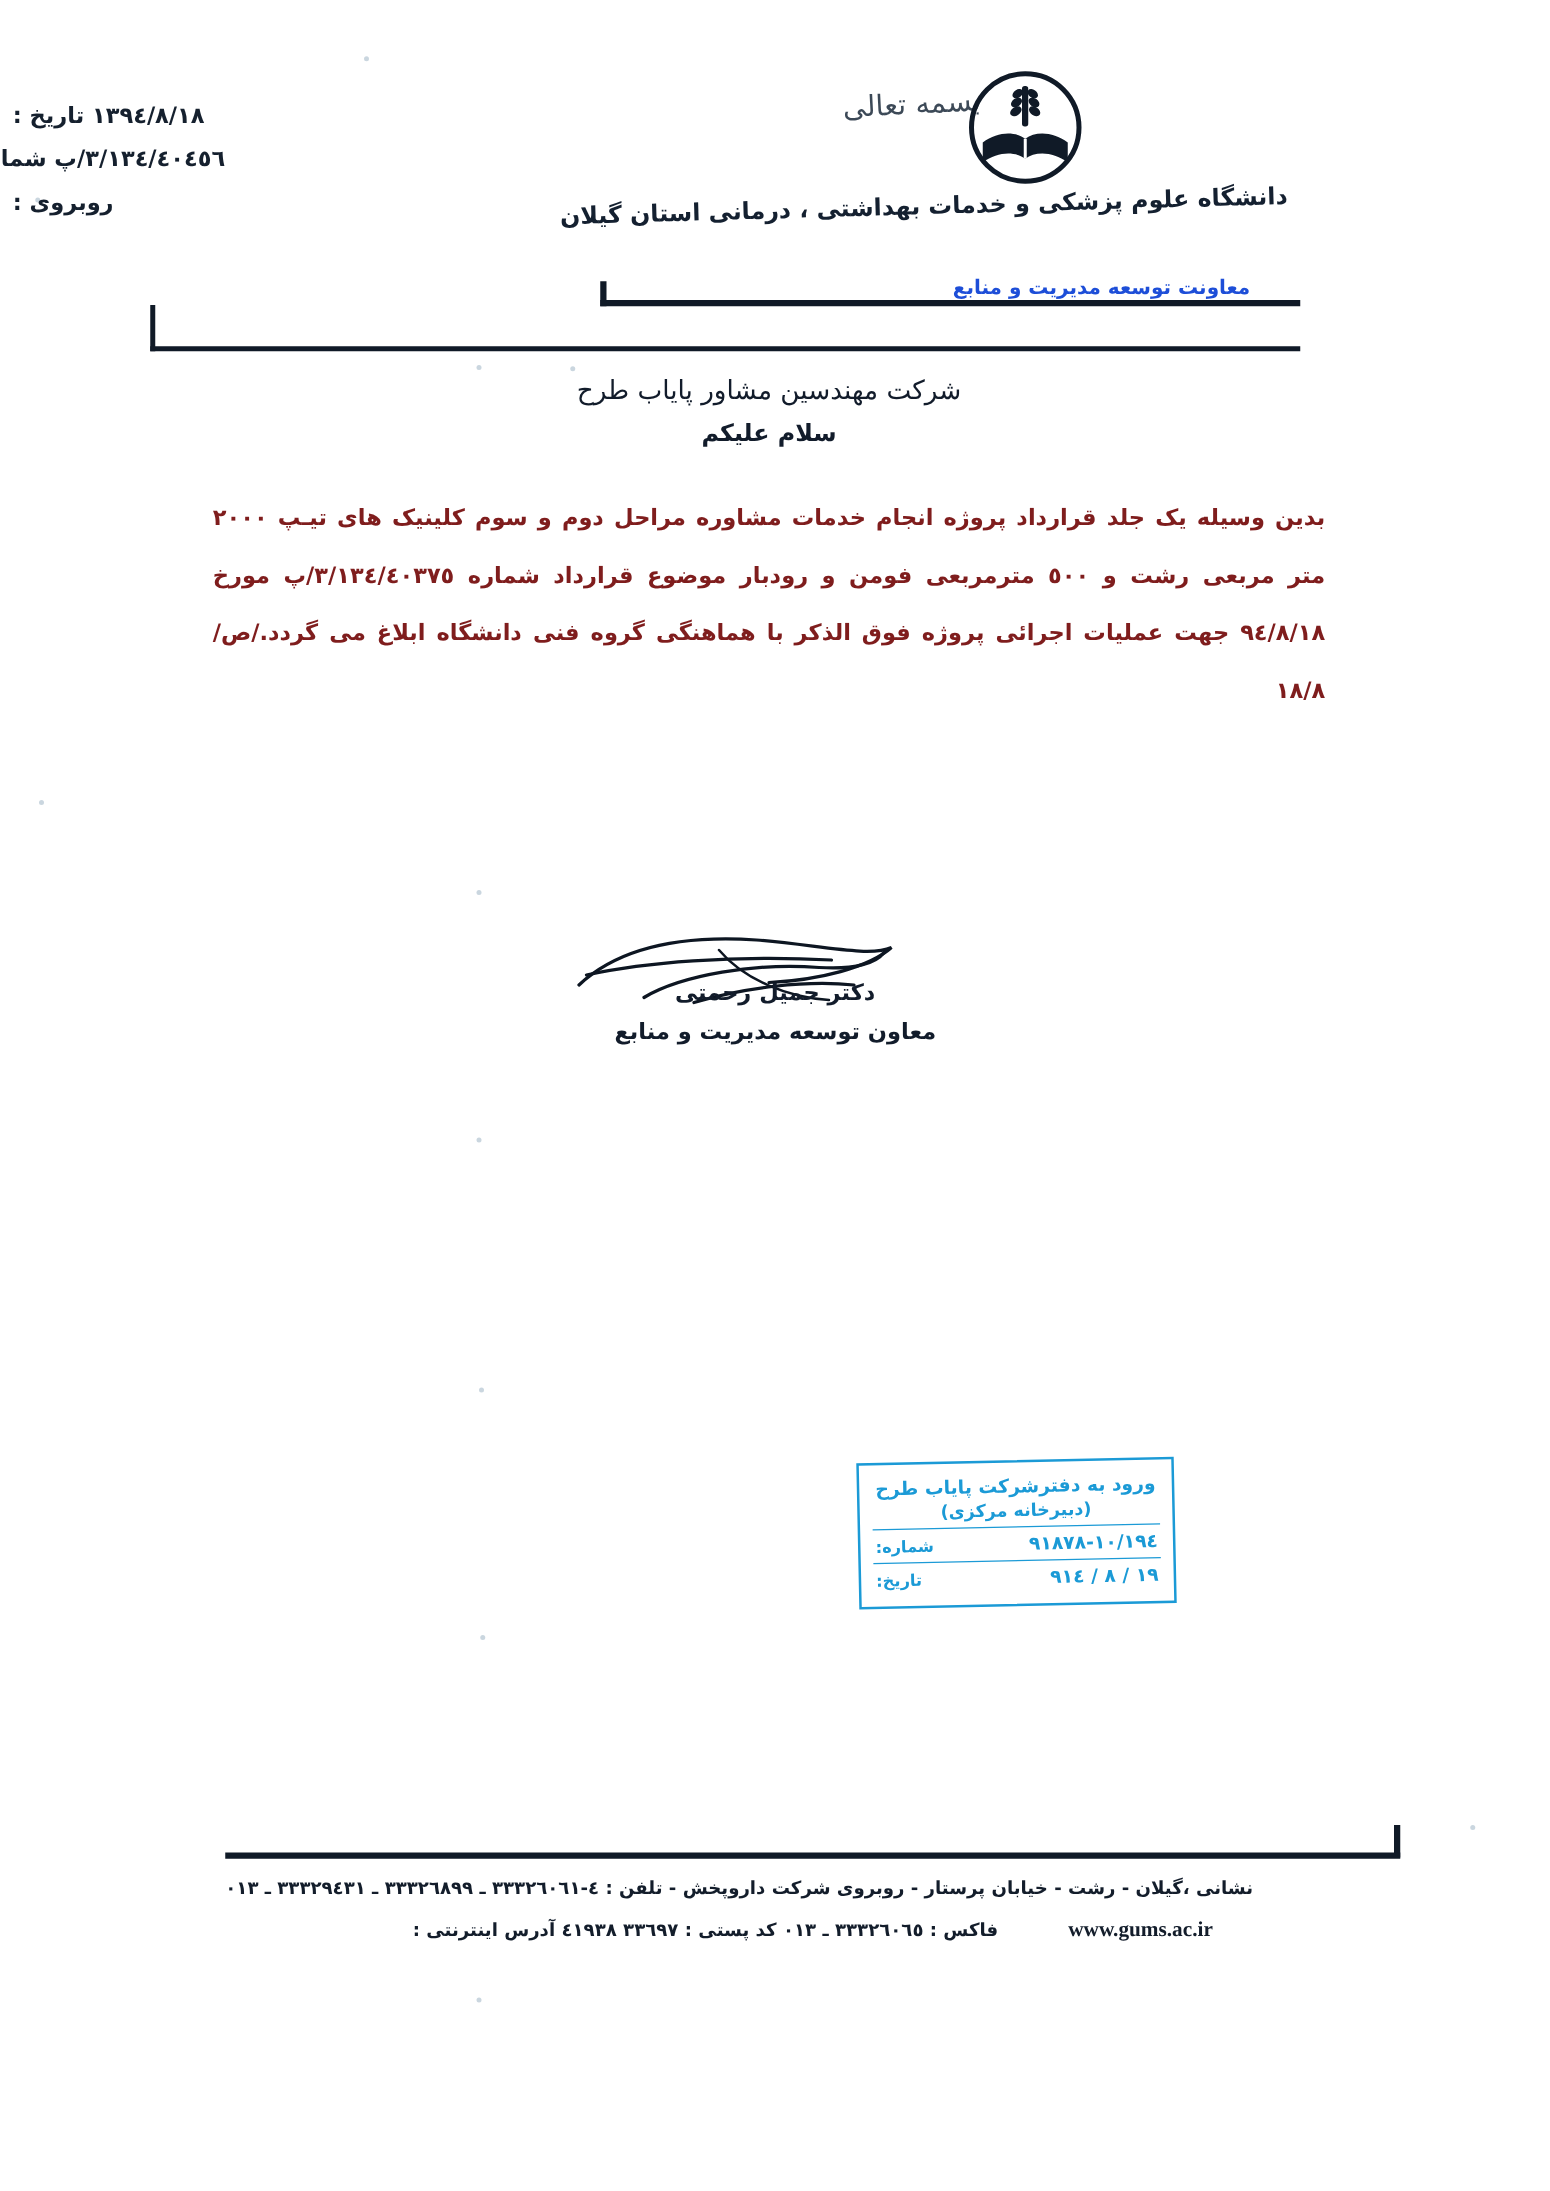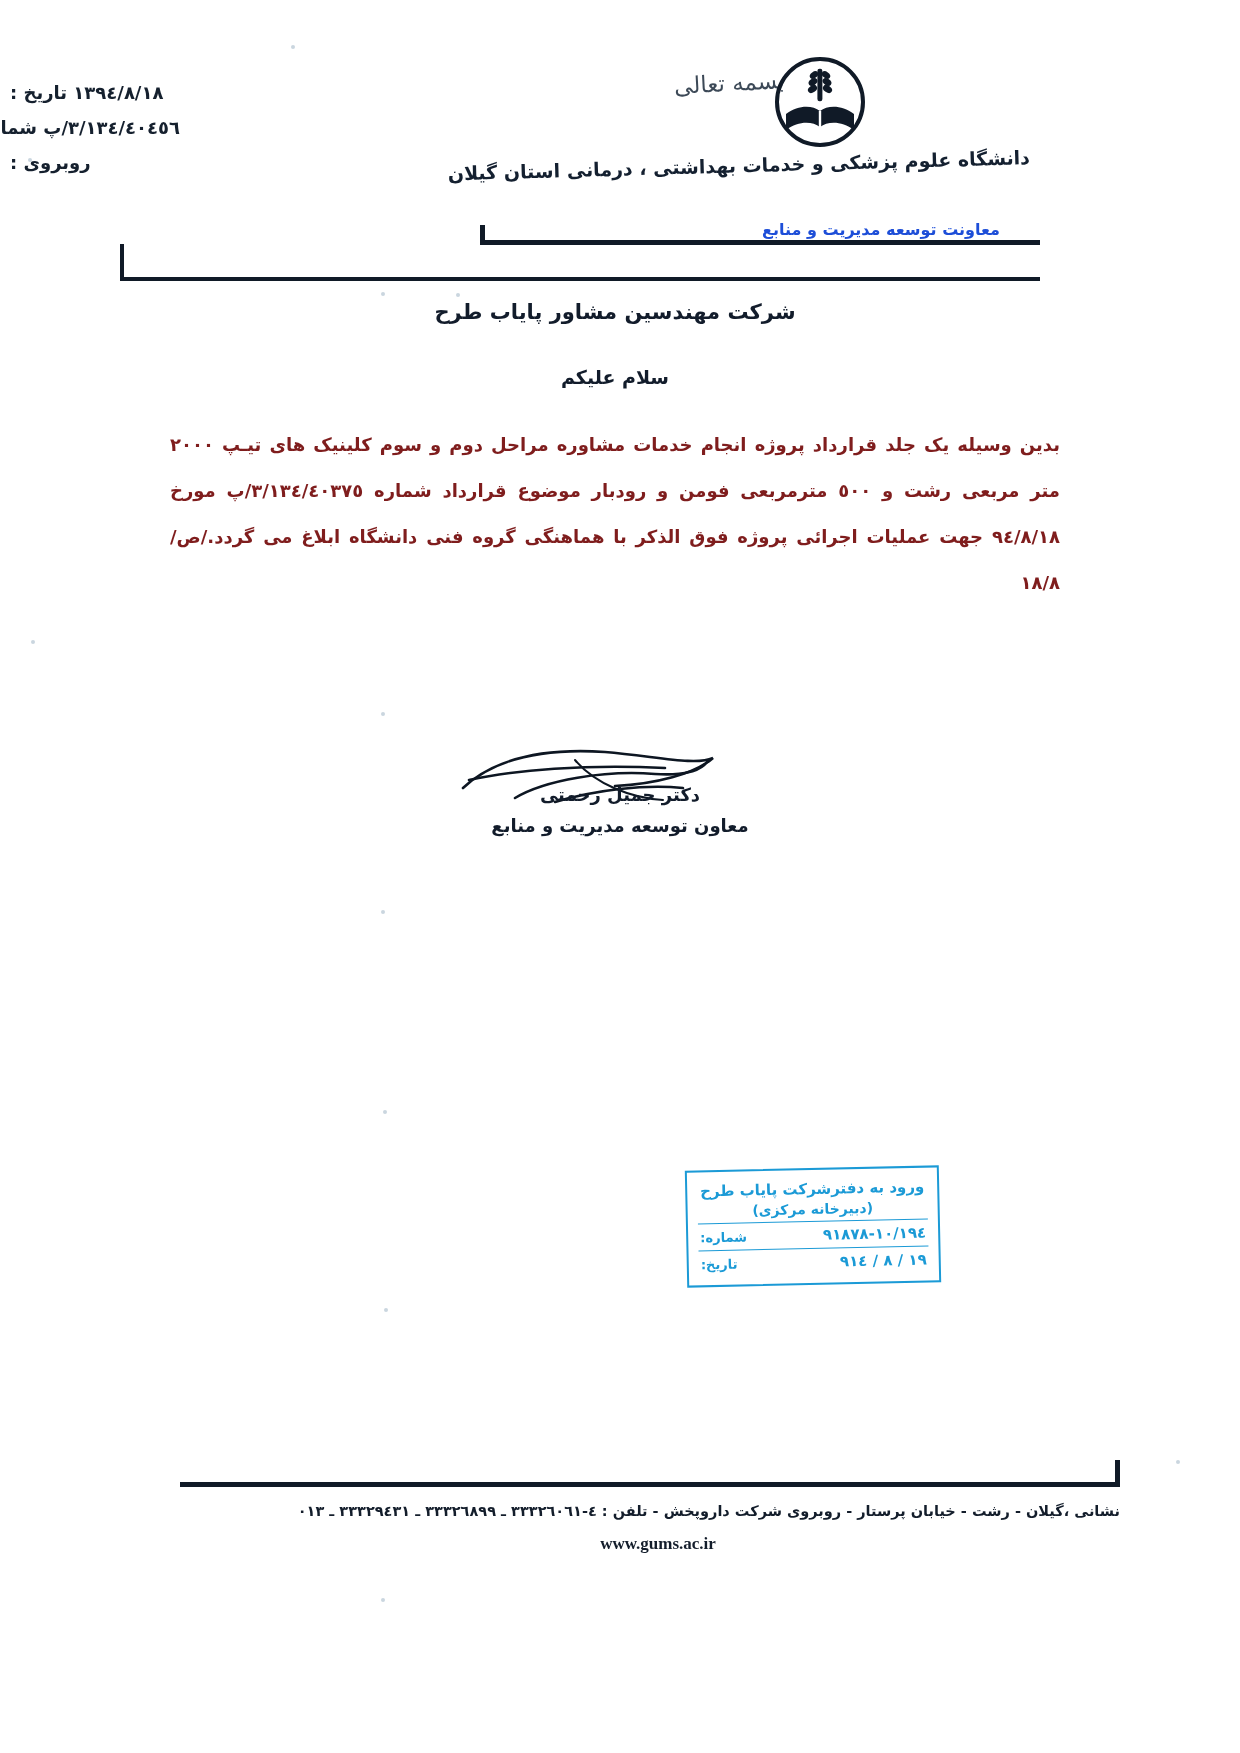--- a/index.html
+++ b/index.html
@@ -139,22 +139,22 @@
   
   .letter-body {
     position: absolute;
     top: 300px;
     right: 180px;
     left: 170px;
   }
   .addressee {
     text-align: center;
     font-size: 21px;
-    font-weight: bold;
-    margin-bottom: 42px;
+    font-weight: normal;
+    margin-bottom: 12px;
   }
   .greeting {
     text-align: center;
     font-size: 19px;
     font-weight: bold;
     letter-spacing: 1px;
     margin-bottom: 34px;
   }
   .para {
     font-size: 18px;
@@ -244,21 +244,21 @@
     right: 120px;
     width: 5px;
     height: 26px;
     background: #101a27;
   }
   .footer {
     position: absolute;
     top: 1496px;
     right: 120px;
     width: 940px;
-    text-align: right;
+    text-align: left;
     font-size: 14.5px;
     font-weight: bold;
     line-height: 2.1;
     color: #131d2b;
   }
   .footer .url {
     font-family: "Liberation Serif", serif;
     font-weight: bold;
     font-size: 17px;
     margin-left: 16px;
@@ -372,14 +372,15 @@
     <span class="lbl">تاریخ:</span>
   </div>
 </div>
 
 <div class="footer-rule"></div>
 <div class="footer-rule-vert"></div>
 <div class="footer">
   <div>نشانی ،گیلان - رشت - خیابان پرستار - روبروی شرکت داروپخش - تلفن : ٤-٣٣٣٢٦٠٦١ ـ ٣٣٣٢٦٨٩٩ ـ ٣٣٣٢٩٤٣١ ـ ٠١٣</div>
   <div class="footer-line-2">
     <span class="url">www.gums.ac.ir</span>
+    <span>فاکس : ٣٣٣٢٦٠٦٥ ـ ٠١٣ کد پستی : ٣٣٦٩٧ ٤١٩٣٨   آدرس اینترنتی :</span>
   </div>
 </div>
 
 </body></html>

